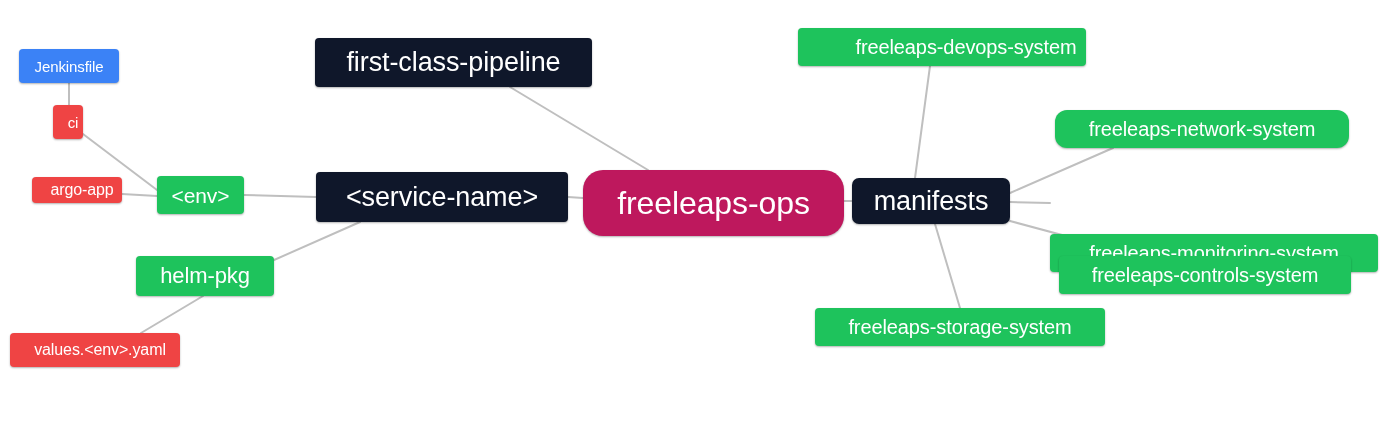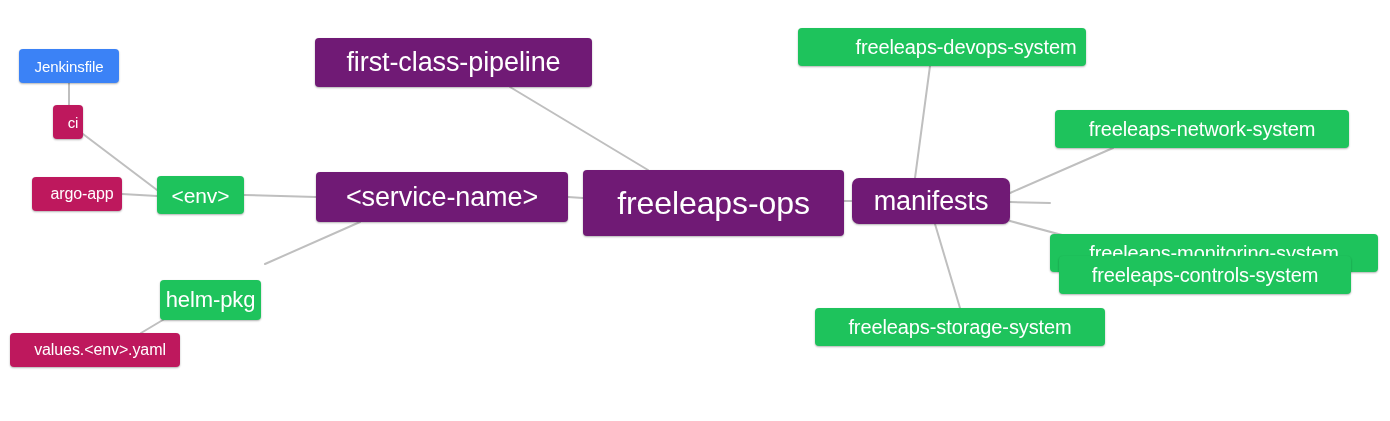--- a/index.html
+++ b/index.html
@@ -32,25 +32,25 @@
     display: flex;
     align-items: center;
     justify-content: center;
     color: #ffffff;
     border-radius: 4px;
     white-space: nowrap;
     line-height: 1;
     box-shadow: 0 1px 2px rgba(0,0,0,0.30);
     letter-spacing: -0.1px;
   }
-  .n-root   { background: #701a75; }
-  .n-blue   { background: #701a75; }
+  .n-root   { background: #be185d; border-radius: 20px; }
+  .n-blue   { background: #0f172a; }
   .n-green  { background: #1ec35c; }
   .n-orange { background: #3b82f6; margin-top: 24px; }
-  .n-red    { background: #be185d; padding-left: 10px; }
+  .n-red    { background: #ef4444; padding-left: 10px; }
 </style>
 </head>
 <body>
 
 <div id="canvas">
   <svg id="edges" viewBox="0 0 1390 421" xmlns="http://www.w3.org/2000/svg">
       <line x1="69" y1="59" x2="69" y2="105" stroke="#bfbfbf" stroke-width="2" stroke-linecap="round"></line>
       <line x1="83" y1="134" x2="157" y2="190" stroke="#bfbfbf" stroke-width="2" stroke-linecap="round"></line>
       <line x1="122" y1="194" x2="157" y2="196" stroke="#bfbfbf" stroke-width="2" stroke-linecap="round"></line>
       <line x1="244" y1="195" x2="316" y2="197" stroke="#bfbfbf" stroke-width="2" stroke-linecap="round"></line>
@@ -61,27 +61,27 @@
       <line x1="844" y1="201" x2="852" y2="201" stroke="#bfbfbf" stroke-width="2" stroke-linecap="round"></line>
       <line x1="930" y1="66" x2="915" y2="178" stroke="#bfbfbf" stroke-width="2" stroke-linecap="round"></line>
       <line x1="1010" y1="193" x2="1113" y2="148" stroke="#bfbfbf" stroke-width="2" stroke-linecap="round"></line>
       <line x1="1010" y1="202" x2="1050" y2="203" stroke="#bfbfbf" stroke-width="2" stroke-linecap="round"></line>
       <line x1="1010" y1="221" x2="1140" y2="256" stroke="#bfbfbf" stroke-width="2" stroke-linecap="round"></line>
       <line x1="935" y1="224" x2="960" y2="308" stroke="#bfbfbf" stroke-width="2" stroke-linecap="round"></line>
     </svg>
   <div id="nodes">
       <div class="node n-orange" style="left: 19px; top: 25px; width: 100px; height: 34px; font-size: 15px;">Jenkinsfile</div>
       <div class="node n-red" style="left: 53px; top: 105px; width: 30px; height: 34px; font-size: 15px;">ci</div>
-      <div class="node n-red" style="left: 32px; top: 177px; width: 90px; height: 34px; font-size: 16px;">argo-app</div>
+      <div class="node n-red" style="left: 32px; top: 177px; width: 90px; height: 26px; font-size: 16px;">argo-app</div>
       <div class="node n-green" style="left: 157px; top: 176px; width: 87px; height: 38px; font-size: 21px;">&lt;env&gt;</div>
-      <div class="node n-green" style="left: 160px; top: 256px; width: 101px; height: 40px; font-size: 22px; margin-top: 24px;">helm-pkg</div>
+      <div class="node n-green" style="left: 136px; top: 256px; width: 138px; height: 40px; font-size: 22px;">helm-pkg</div>
       <div class="node n-red" style="left: 10px; top: 333px; width: 170px; height: 34px; font-size: 16px;">values.&lt;env&gt;.yaml</div>
       <div class="node n-blue" style="left: 315px; top: 38px; width: 277px; height: 49px; font-size: 27px;">first-class-pipeline</div>
       <div class="node n-blue" style="left: 316px; top: 172px; width: 252px; height: 50px; font-size: 27px;">&lt;service-name&gt;</div>
       <div class="node n-root" style="left: 583px; top: 170px; width: 261px; height: 66px; font-size: 32px;">freeleaps-ops</div>
       <div class="node n-blue" style="left: 852px; top: 178px; width: 158px; height: 46px; font-size: 27px; border-radius: 7px;">manifests</div>
       <div class="node n-green" style="left: 798px; top: 28px; width: 288px; height: 38px; font-size: 20px; padding-left: 48px;">freeleaps-devops-system</div>
-      <div class="node n-green" style="left: 1055px; top: 110px; width: 294px; height: 38px; font-size: 20px;">freeleaps-network-system</div>
+      <div class="node n-green" style="left: 1055px; top: 110px; width: 294px; height: 38px; font-size: 20px; border-radius: 12px;">freeleaps-network-system</div>
       <div class="node n-green" style="left: 1050px; top: 186px; width: 328px; height: 38px; font-size: 20px; margin-top: 48px;">freeleaps-monitoring-system</div>
       <div class="node n-green" style="left: 1059px; top: 256px; width: 292px; height: 38px; font-size: 20px;">freeleaps-controls-system</div>
       <div class="node n-green" style="left: 815px; top: 308px; width: 290px; height: 38px; font-size: 20px; text-align: center;">freeleaps-storage-system</div>
     </div>
 </div>
 
 </body></html>

